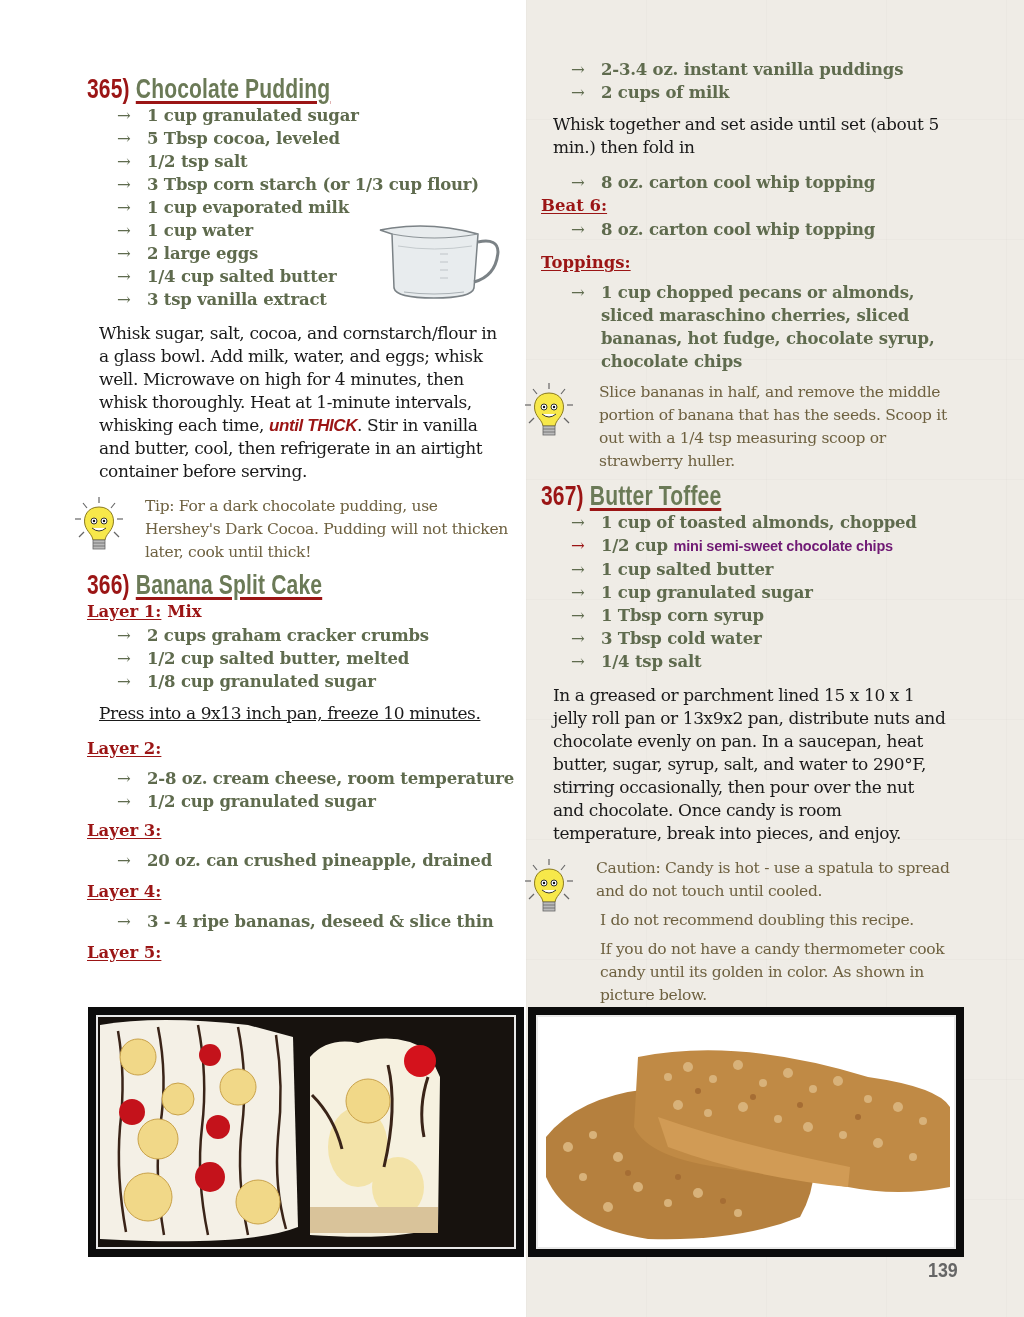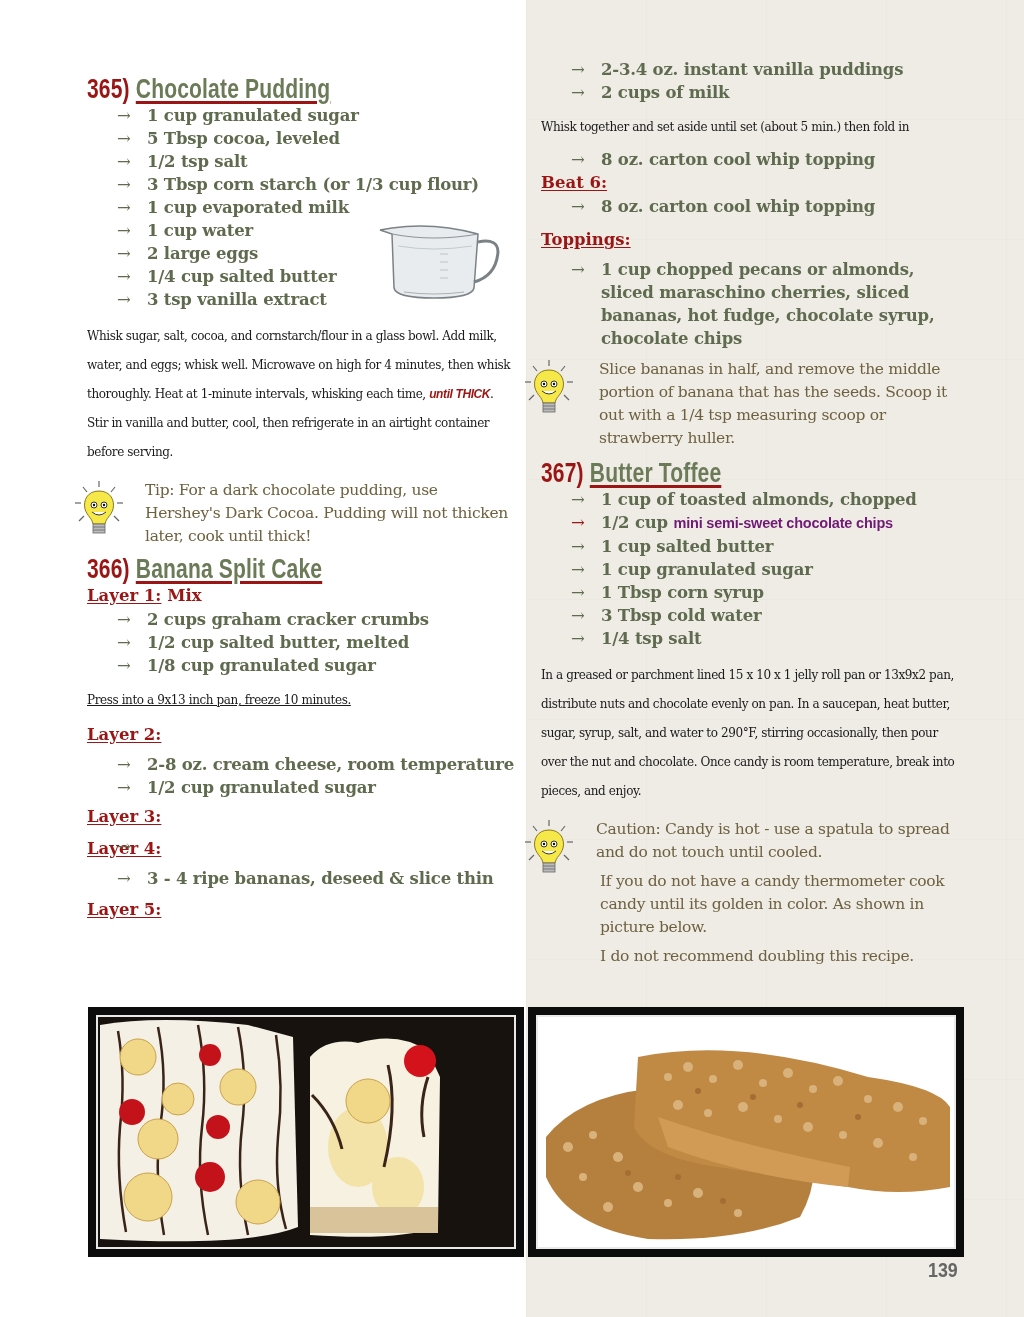--- a/index.html
+++ b/index.html
@@ -33,21 +33,21 @@
   ul.ing li {
     position: relative; padding-left: 30px;
     font-family: "DejaVu Serif", serif; font-size: 16.5px; line-height: 23px;
     color: #5f6b4e; font-weight: bold; letter-spacing: -0.2px;
   }
   ul.ing li .arrow { position: absolute; left: 0; top: 0; color: #5f6b4e; font-weight: normal; }
   ul.ing li .arrow.red { color: #9b1515; }
   .red-sans { font-family: "Liberation Sans", sans-serif; color: #701a75; font-size: 14.5px; font-weight: bold; }
 
   p.body {
-    margin: 0; font-family: "DejaVu Serif", serif; font-size: 12px; line-height: 29px;
+    margin: 12px; font-family: "DejaVu Serif", serif; font-size: 17px; line-height: 23px;
     color: #1a1a1a; letter-spacing: -0.4px;
   }
   .thick { font-family: "Liberation Sans", sans-serif; color: #9b1515; font-weight: bold; font-style: italic; }
 
   .layer {
     font-family: "DejaVu Serif", serif; font-weight: bold; font-size: 16.5px; line-height: 24px;
     color: #9b1515;
   }
   .layer .lbl { text-decoration: underline; text-underline-offset: 2px; }
 
@@ -132,21 +132,21 @@
     <li><span class="arrow">→</span><span>1/8 cup granulated sugar</span></li>
   </ul>
   <p class="body" style="margin-top:9px;text-decoration:underline;">Press into a 9x13 inch pan, freeze 10 minutes.</p>
   <div class="layer" style="margin-top:8px;"><span class="lbl">Layer 2:</span></div>
   <ul class="ing" style="margin-top:6px;">
     <li><span class="arrow">→</span><span>2-8 oz. cream cheese, room temperature</span></li>
     <li><span class="arrow">→</span><span>1/2 cup granulated sugar</span></li>
   </ul>
   <div class="layer" style="margin-top:6px;"><span class="lbl">Layer 3:</span></div>
   <ul class="ing" style="margin-top:6px;">
-    <li><span class="arrow">→</span></li>
+    <li><span class="arrow">→</span><span>20 oz. can crushed pineapple, drained</span></li>
   </ul>
   <div class="layer" style="margin-top:8px;"><span class="lbl">Layer 4:</span></div>
   <ul class="ing" style="margin-top:6px;">
     <li><span class="arrow">→</span><span>3 - 4 ripe bananas, deseed &amp; slice thin</span></li>
   </ul>
   <div class="layer" style="margin-top:8px;"><span class="lbl">Layer 5:</span></div>
 </div>
 
 <svg class="bowl" viewBox="0 0 130 84">
   <path d="M6 12 L18 16 L20 70 Q22 80 60 80 Q98 80 100 70 L104 16 Q60 4 18 10 Z" fill="#e8ecee" stroke="#7b8286" stroke-width="1.5"></path>
@@ -232,22 +232,22 @@
       <circle cx="21" cy="26" r="3" fill="#fff" stroke="#333"></circle>
         <circle cx="31" cy="26" r="3" fill="#fff" stroke="#333"></circle>
       <circle cx="21" cy="26" r="1.2" fill="#111"></circle>
         <circle cx="31" cy="26" r="1.2" fill="#111"></circle>
       <path d="M19 33 Q26 39 33 33" fill="#fff" stroke="#333" stroke-width="1"></path>
       <rect x="20" y="45" width="12" height="9" fill="#bbb" stroke="#666" stroke-width="0.8"></rect>
       <line x1="20" y1="48" x2="32" y2="48" stroke="#666" stroke-width="0.8"></line>
         <line x1="20" y1="51" x2="32" y2="51" stroke="#666" stroke-width="0.8"></line>
     </svg>
     <p>Caution: Candy is hot - use a spatula to spread and do not touch until cooled.</p>
+    <p style="margin-top:6px; padding-left:4px;">I do not recommend doubling this recipe.</p>
     <p style="margin-top:6px; padding-left:4px;">If you do not have a candy thermometer cook candy until its golden in color.  As shown in picture below.</p>
-    <p style="margin-top:6px; padding-left:4px;">I do not recommend doubling this recipe.</p>
   </div>
 </div>
 
 <div class="frame frame-left">
   <div class="inner" style="background:#1a1410;">
     <svg width="100%" height="100%" viewBox="0 0 416 230" preserveAspectRatio="none">
       <rect x="0" y="0" width="416" height="230" fill="#17120e"></rect>
       <path d="M2 8 Q60 -2 150 8 L195 20 L200 210 Q150 230 2 222 Z" fill="#f4f0e6"></path>
       <g stroke="#3a2418" stroke-width="2.5" fill="none">
         <path d="M20 14 Q28 60 22 110 Q18 160 28 215"></path>

